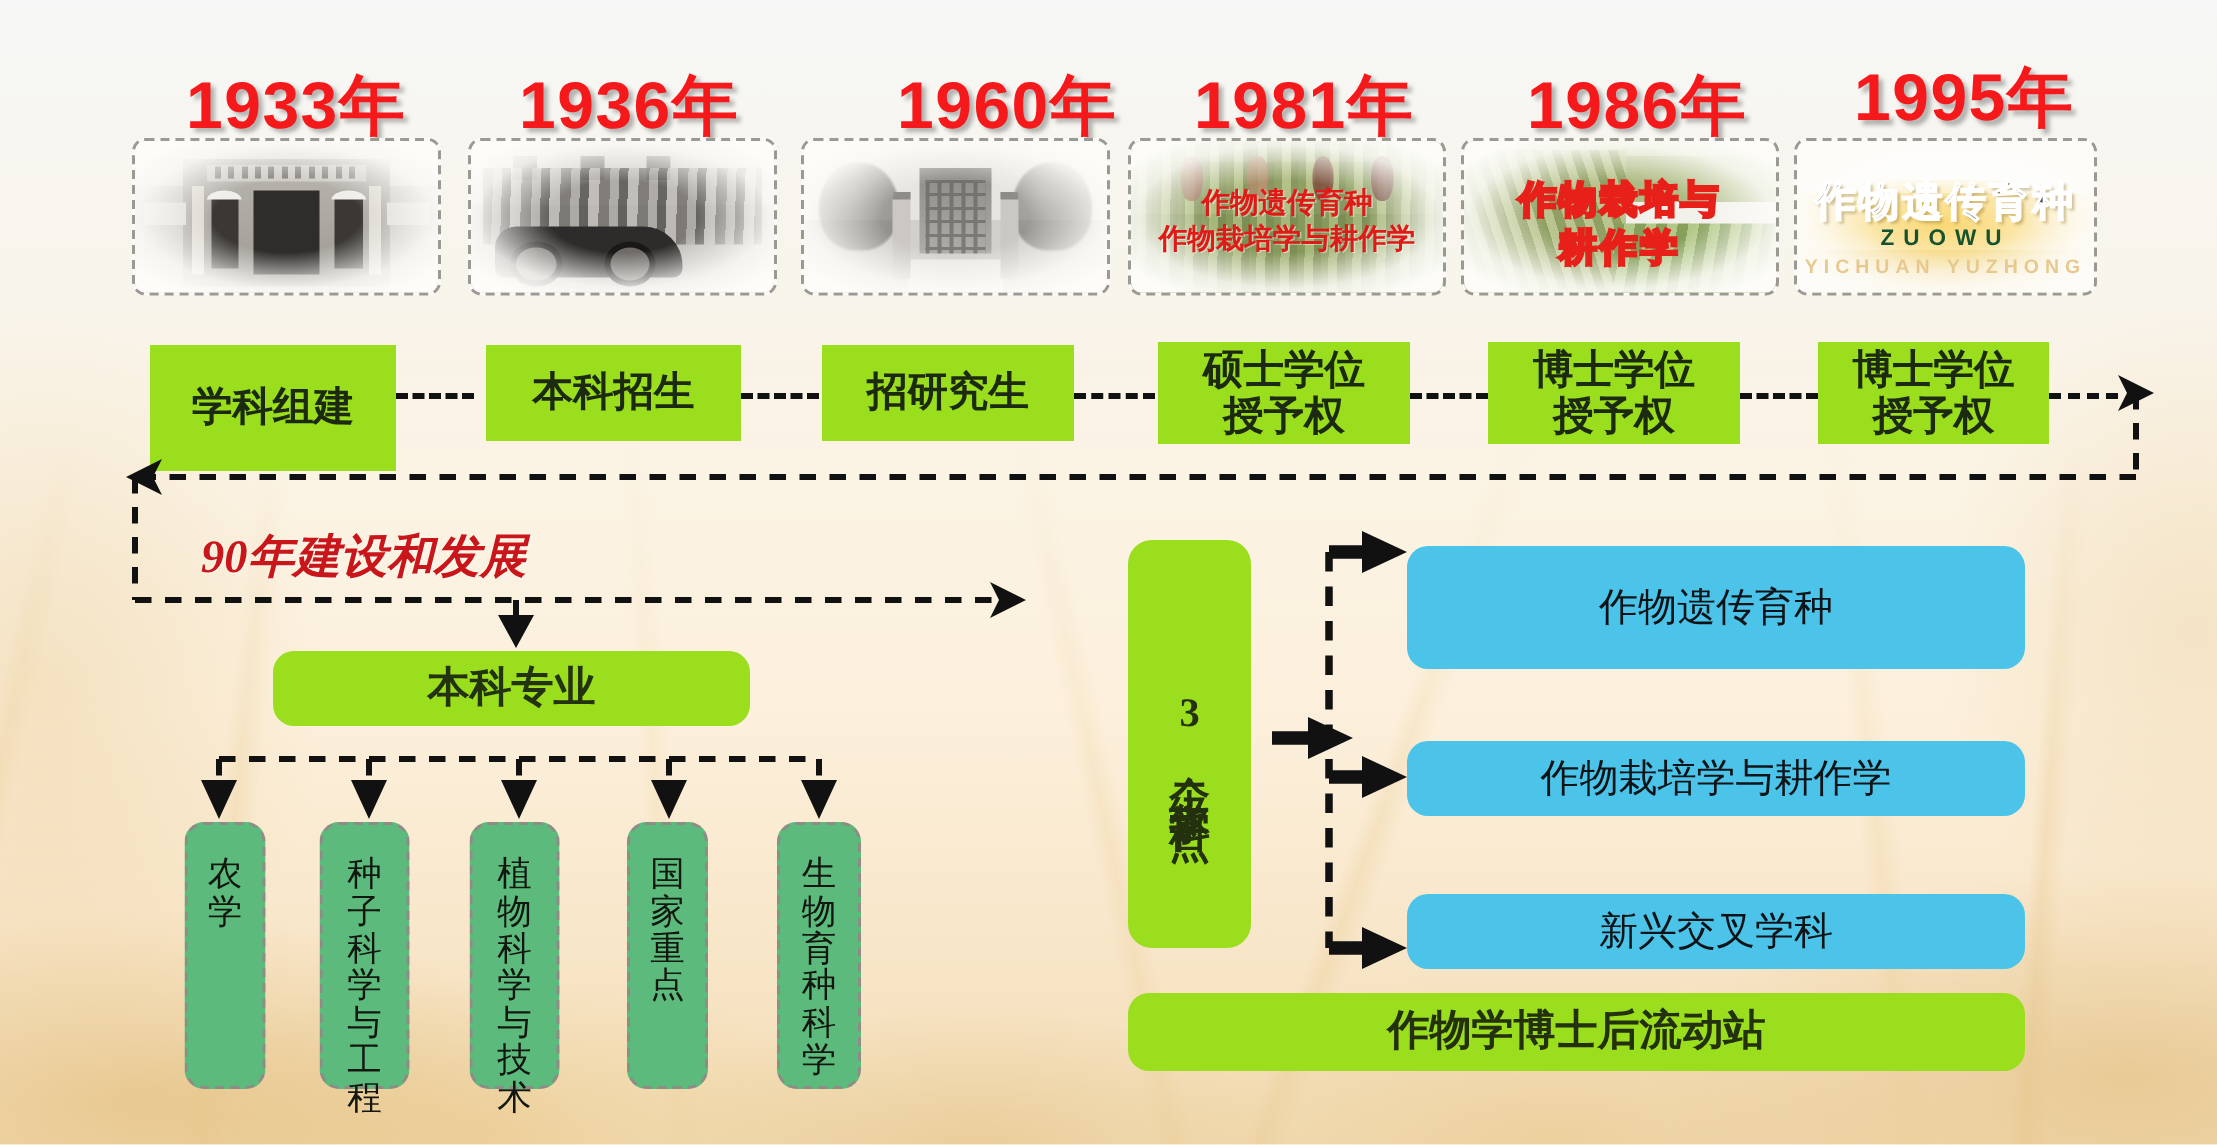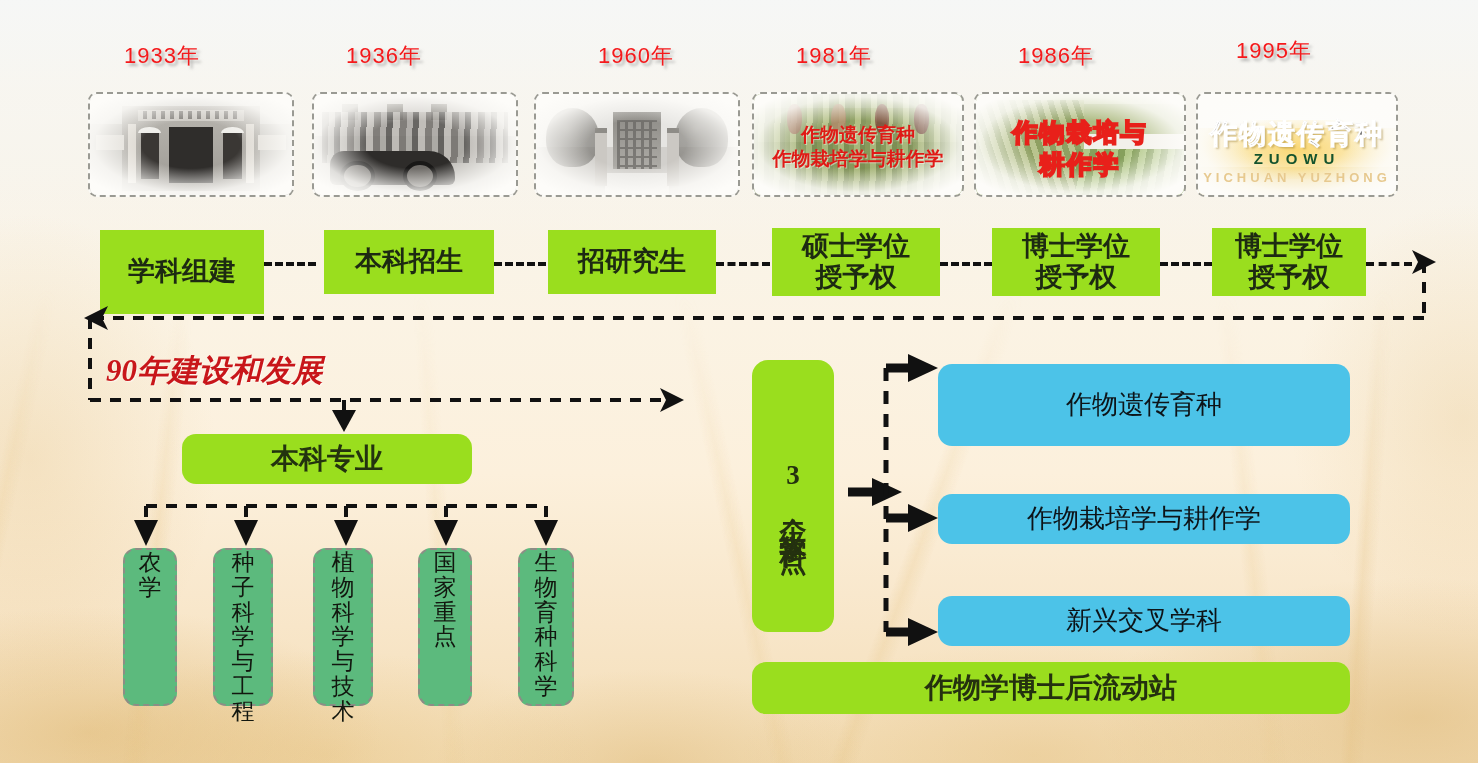--- a/index.html
+++ b/index.html
@@ -38,21 +38,21 @@
     mask-image:linear-gradient(180deg, transparent 38%, #000 72%, #000 100%);
     -webkit-mask-image:linear-gradient(180deg, transparent 38%, #000 72%, #000 100%);
   }
   .bg-top{
     background:linear-gradient(180deg, rgba(246,247,246,.96) 0%, rgba(248,246,240,.72) 40%, rgba(250,246,236,0) 100%);
     height:240px;
   }
 
   
   .year{
-    position:absolute;color:#f5191b;font-weight:normal;font-size:22px;
+    position:absolute;color:#f5191b;font-weight:bold;font-size:44px;
     font-family:"Liberation Sans", sans-serif;letter-spacing:1px;
     text-shadow:3px 3px 3px rgba(120,120,120,.55);
     white-space:nowrap;
   }
 
   
   .photo{
     position:absolute;border:2px dashed #9a9a93;border-radius:9px;
     background:#fbfaf6;overflow:hidden;
   }
@@ -139,21 +139,21 @@
   .gbox{
     position:absolute;background:#9ade1e;color:#1d2a12;
     display:flex;align-items:center;justify-content:center;text-align:center;
     font-family:"Liberation Serif", serif;font-weight:bold;line-height:1.16;
   }
   .gbox.r14{border-radius:14px;}
 
   .tbox{
     position:absolute;background:#5cba7d;border:2px dashed #8d8d86;border-radius:13px;
     color:#12170f;font-family:"Liberation Sans", sans-serif;font-size:23px;line-height:1.08;
-    display:flex;align-items:flex-start;justify-content:center;padding-top:0;text-align:center;
+    display:flex;align-items:flex-start;justify-content:center;padding-top:20px;text-align:center;
     letter-spacing:0px;
   }
   .tbox span{display:block;width:1.15em;word-break:break-all;}
 
   .bbox{
     position:absolute;background:#4cc3e8;border-radius:14px;color:#0d1418;
     display:flex;align-items:center;justify-content:center;text-align:center;
     font-family:"Liberation Sans", sans-serif;font-size:26px;line-height:1.22;
   }
 
@@ -332,23 +332,23 @@
     <line x1="886" y1="368" x2="886" y2="632" stroke="#111" stroke-width="5" stroke-dasharray="13 10"></line>
 
     <line x1="886" y1="368" x2="912" y2="368" stroke="#111" stroke-width="9"></line>
     <polygon points="908,354 938,368 908,382" fill="#111"></polygon>
     <line x1="886" y1="518" x2="912" y2="518" stroke="#111" stroke-width="9"></line>
     <polygon points="908,504 938,518 908,532" fill="#111"></polygon>
     <line x1="886" y1="632" x2="912" y2="632" stroke="#111" stroke-width="9"></line>
     <polygon points="908,618 938,632 908,646" fill="#111"></polygon>
   </svg>
 
-  <div class="redline" style="left:106px;top:350px;">90年建设和发展</div>
-
-  <div class="gbox r14" style="left:182px;top:434px;width:290px;height:50px;font-size:28px;color:#23330f;text-align:center;">
+  <div class="redline" style="left:134px;top:350px;">90年建设和发展</div>
+
+  <div class="gbox r14" style="left:182px;top:434px;width:318px;height:50px;font-size:28px;color:#23330f;text-align:center;">
     <span>本科专业</span>
   </div>
 
   <div class="tbox" style="left:123px;top:548px;width:50px;height:154px;">
     <span>农学</span>
   </div>
   <div class="tbox" style="left:213px;top:548px;width:56px;height:154px;">
     <span>种子科学与工程</span>
   </div>
   <div class="tbox" style="left:313px;top:548px;width:56px;height:154px;">

